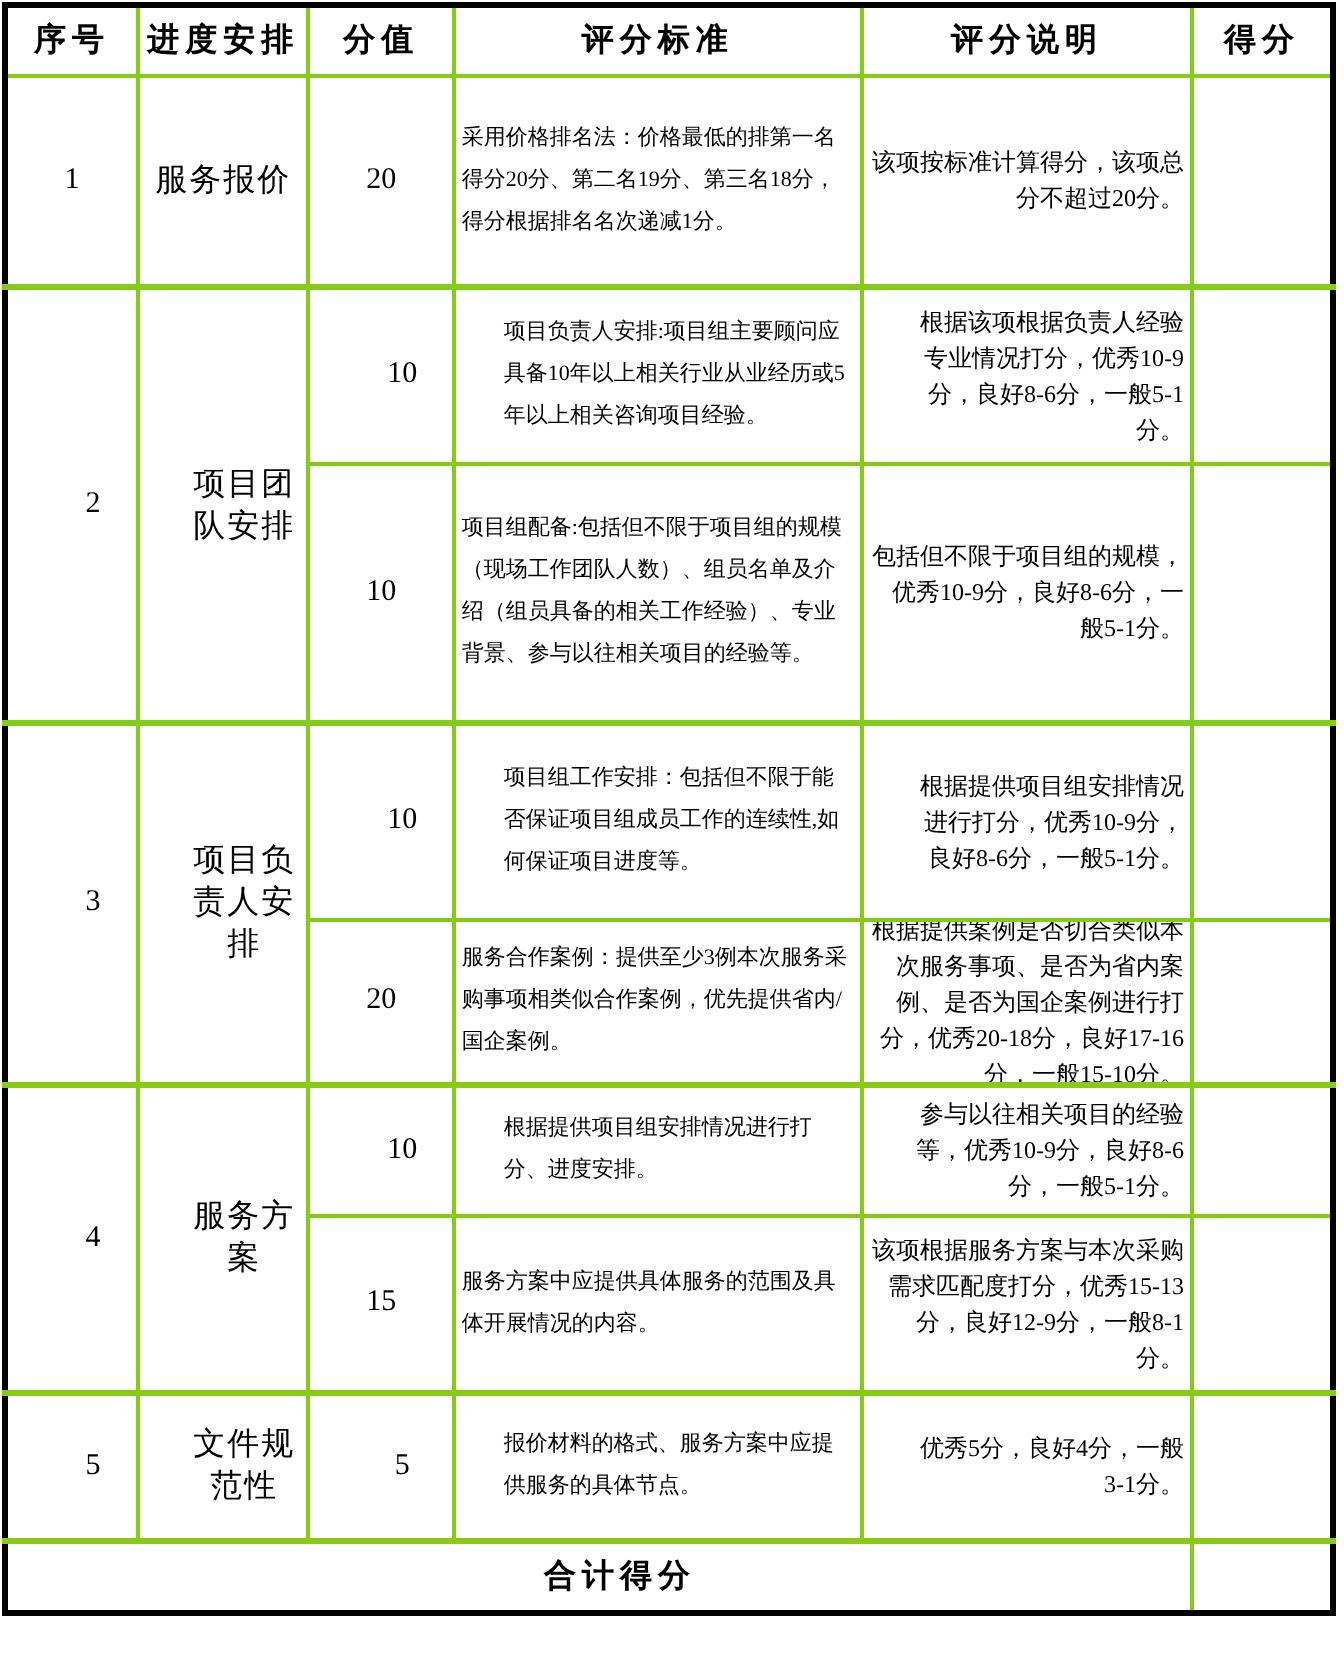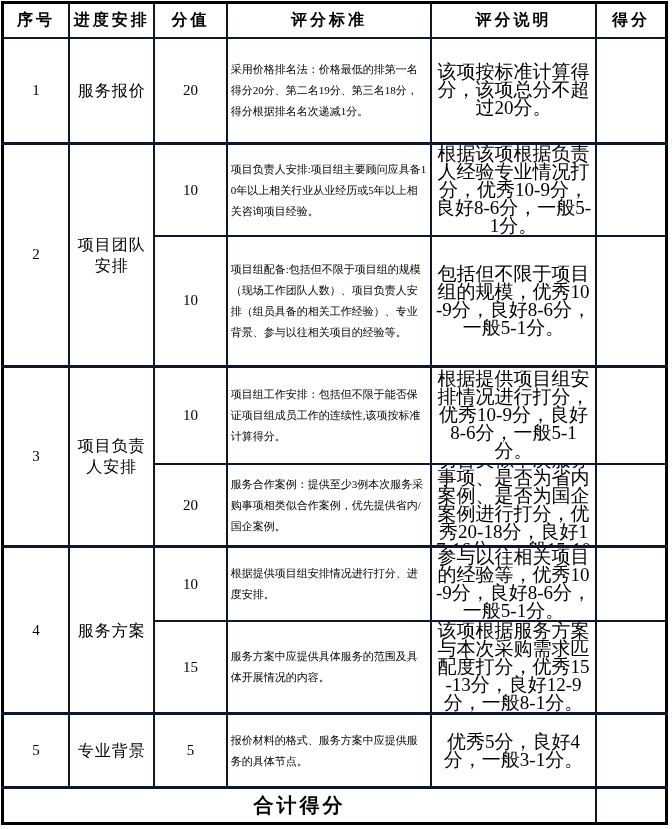--- a/index.html
+++ b/index.html
@@ -11,28 +11,28 @@
   }
   table.score-table{
     border-collapse:collapse;
     table-layout:fixed;
     width:667px;
     margin:1px 0 0 1px;
     border:3px solid #000000;
   }
   .score-table th,
   .score-table td{
-    border:2px solid #0f172a;
+    border:2px solid #84cc16;
     vertical-align:middle;
     overflow:hidden;
     padding:0 3px;
     word-break:break-all;
   }
   
-  tr.gt > th, tr.gt > td{ border-top-width:3px; }
+  tr.gt > th, tr.gt > td{ border-top-width:3px;padding-left:24px; }
 
   
   tr.rh  {height:35px;}
   tr.r1  {height:106px;}
   tr.r2a {height:88px;}
   tr.r2b {height:130px;}
   tr.r3a {height:98px;}
   tr.r3b {height:82px;}
   tr.r4a {height:66px;}
   tr.r4b {height:88px;}
@@ -54,29 +54,29 @@
     letter-spacing:1px;
     text-align:center;
     line-height:21px;
   }
   td.criteria{
     font-size:11px;
     line-height:21px;
     text-align:left;
   }
   td.note{
-    font-size:19px;
+    font-size:12px;
     line-height:18px;
-    text-align:center;
+    text-align:right;
   }
   td.blank{ padding:0; }
   td.footer-label{
     text-align:center;
     font-weight:bold;
-    font-size:20px;
+    font-size:16px;
     letter-spacing:3px;
   }
   .clip{
     height:80px;
     display:flex;
     align-items:center;
     overflow:hidden;
   }
 </style>
 </head>
@@ -115,30 +115,30 @@
     <tr class="r2a gt">
       <td class="num" rowspan="2">2</td>
       <td class="item" rowspan="2">项目团队安排</td>
       <td class="num">10</td>
       <td class="criteria">项目负责人安排:项目组主要顾问应具备10年以上相关行业从业经历或5年以上相关咨询项目经验。</td>
       <td class="note">根据该项根据负责人经验专业情况打分，优秀10-9分，良好8-6分，一般5-1分。</td>
       <td class="blank"></td>
     </tr>
     <tr class="r2b">
       <td class="num">10</td>
-      <td class="criteria">项目组配备:包括但不限于项目组的规模（现场工作团队人数）、项目负责人安排（组员具备的相关工作经验）、专业背景、参与以往相关项目的经验等。</td>
+      <td class="criteria">项目组配备:包括但不限于项目组的规模（现场工作团队人数）、组员名单及介绍（组员具备的相关工作经验）、专业背景、参与以往相关项目的经验等。</td>
       <td class="note">包括但不限于项目组的规模，优秀10-9分，良好8-6分，一般5-1分。</td>
       <td class="blank"></td>
     </tr>
 
     <tr class="r3a gt">
       <td class="num" rowspan="2">3</td>
       <td class="item" rowspan="2">项目负责人安排</td>
       <td class="num">10</td>
-      <td class="criteria">项目组工作安排：包括但不限于能否保证项目组成员工作的连续性,该项按标准计算得分。</td>
+      <td class="criteria">项目组工作安排：包括但不限于能否保证项目组成员工作的连续性,如何保证项目进度等。</td>
       <td class="note">根据提供项目组安排情况进行打分，优秀10-9分，良好8-6分，一般5-1分。</td>
       <td class="blank"></td>
     </tr>
     <tr class="r3b">
       <td class="num">20</td>
       <td class="criteria">服务合作案例：提供至少3例本次服务采购事项相类似合作案例，优先提供省内/国企案例。</td>
       <td class="note">
         <div class="clip">根据提供案例是否切合类似本次服务事项、是否为省内案例、是否为国企案例进行打分，优秀20-18分，良好17-16分，一般15-10分。</div>
       </td>
       <td class="blank"></td>
@@ -154,21 +154,21 @@
     </tr>
     <tr class="r4b">
       <td class="num">15</td>
       <td class="criteria">服务方案中应提供具体服务的范围及具体开展情况的内容。</td>
       <td class="note">该项根据服务方案与本次采购需求匹配度打分，优秀15-13分，良好12-9分，一般8-1分。</td>
       <td class="blank"></td>
     </tr>
 
     <tr class="r5 gt">
       <td class="num">5</td>
-      <td class="item">专业背景</td>
+      <td class="item">文件规范性</td>
       <td class="num">5</td>
       <td class="criteria">报价材料的格式、服务方案中应提供服务的具体节点。</td>
       <td class="note">优秀5分，良好4分，一般3-1分。</td>
       <td class="blank"></td>
     </tr>
 
     <tr class="rf gt">
       <td class="footer-label" colspan="5">合计得分</td>
       <td class="blank"></td>
     </tr>

